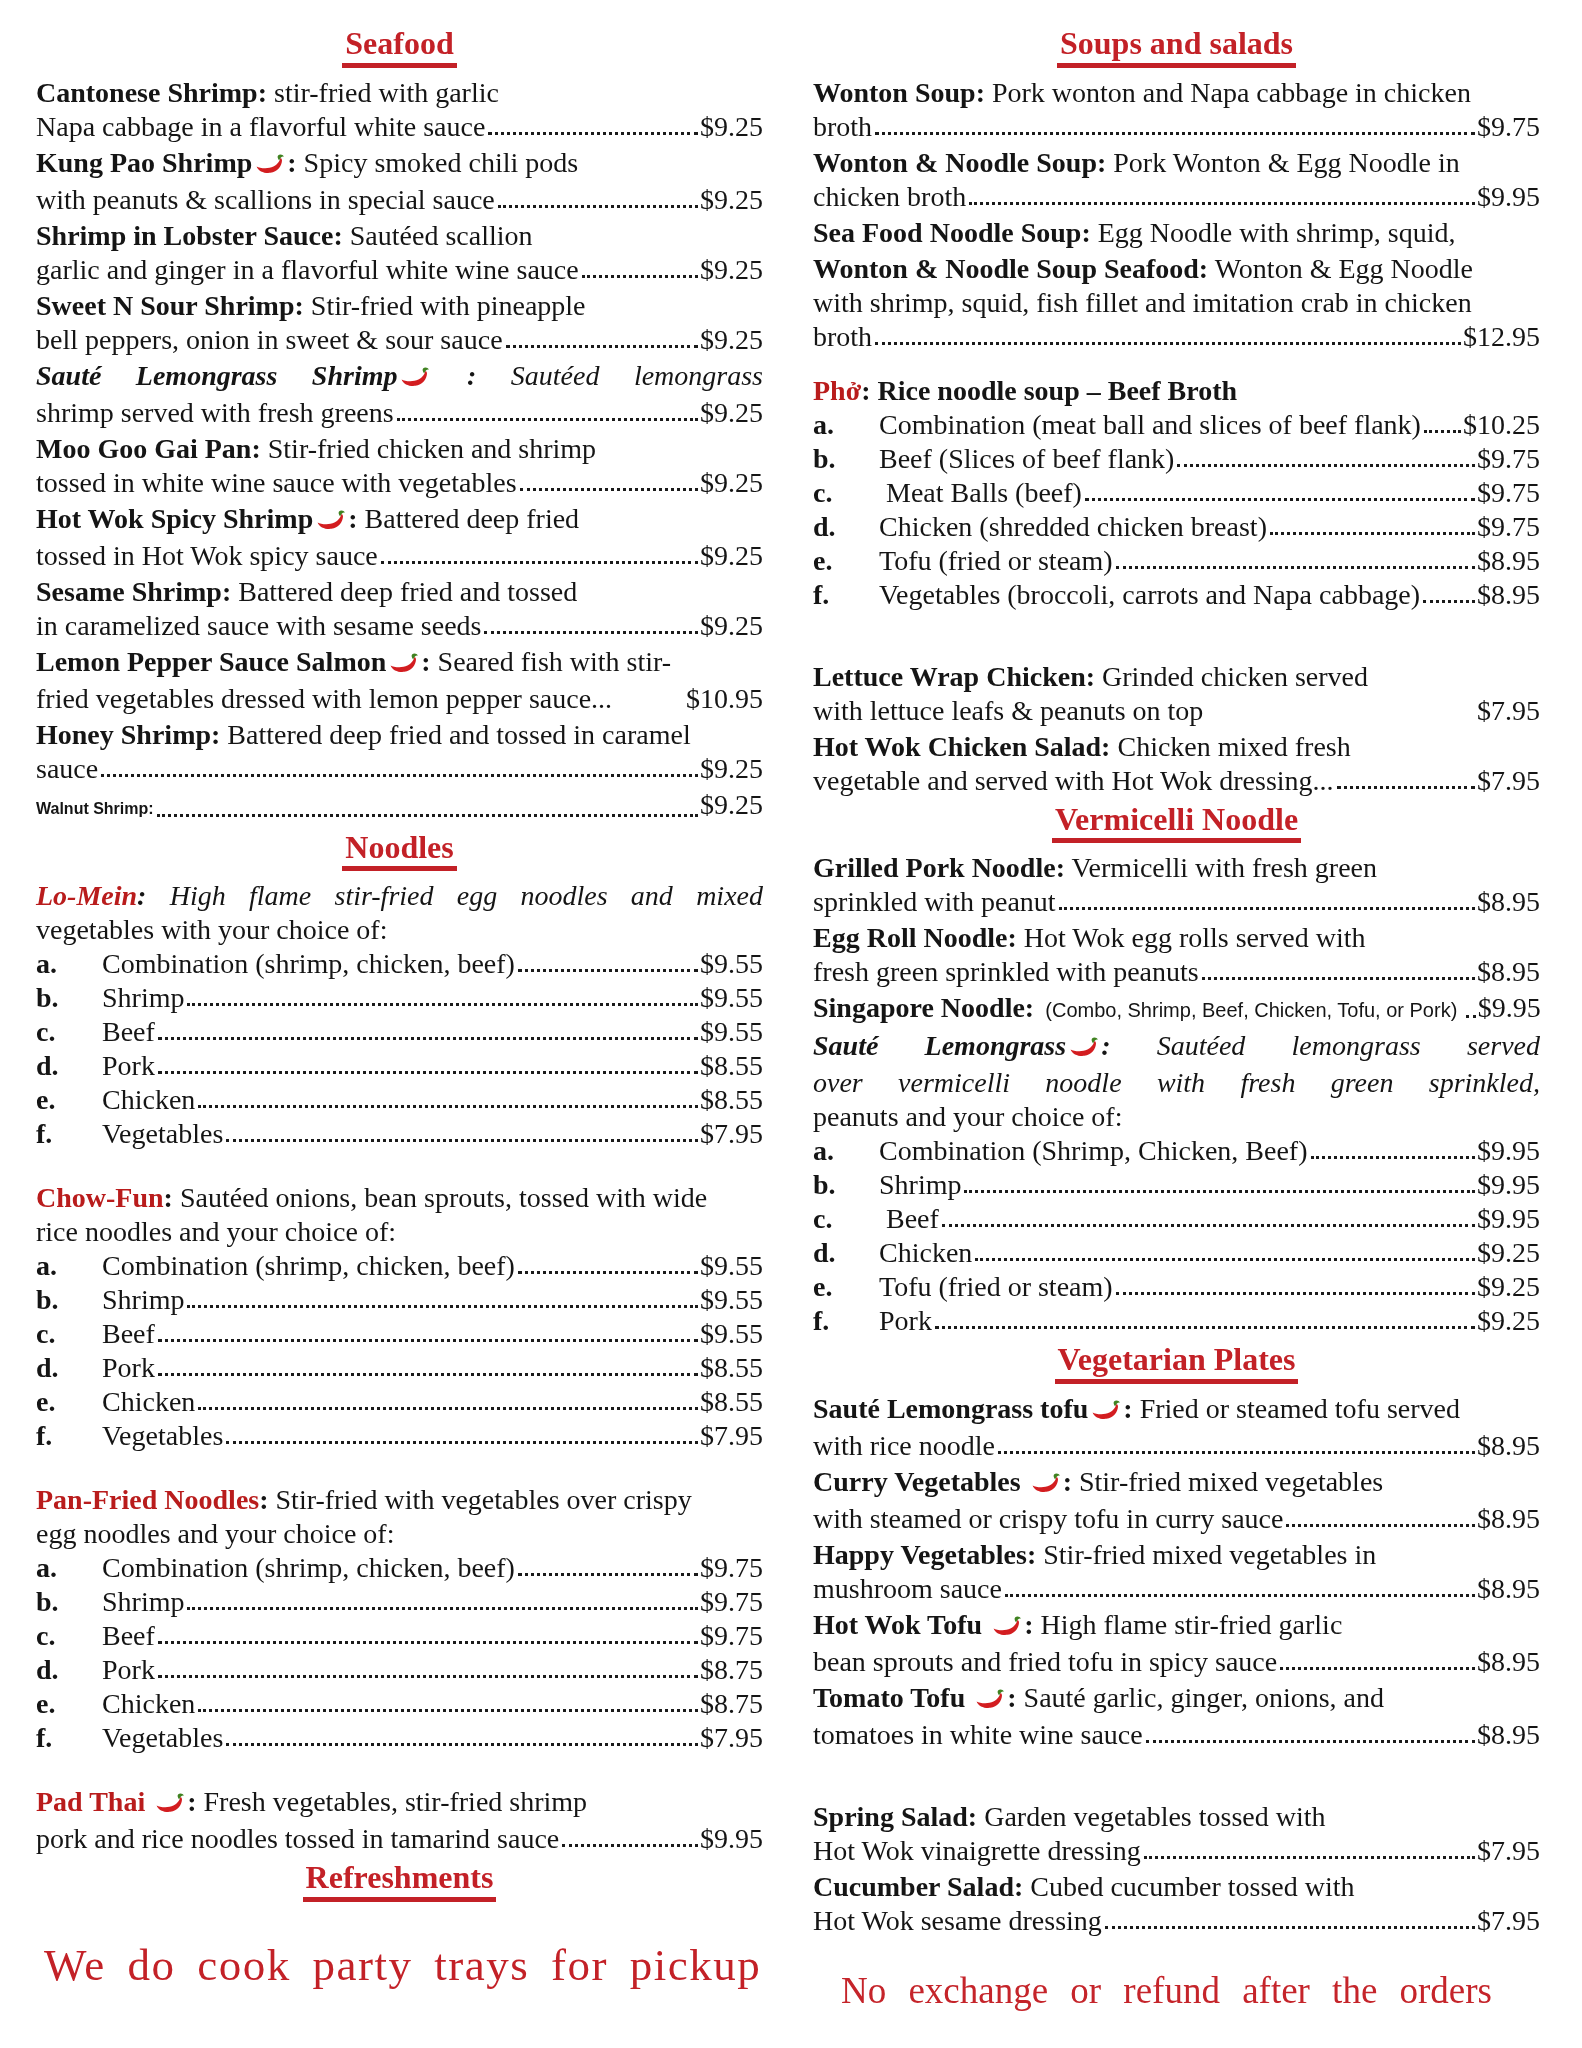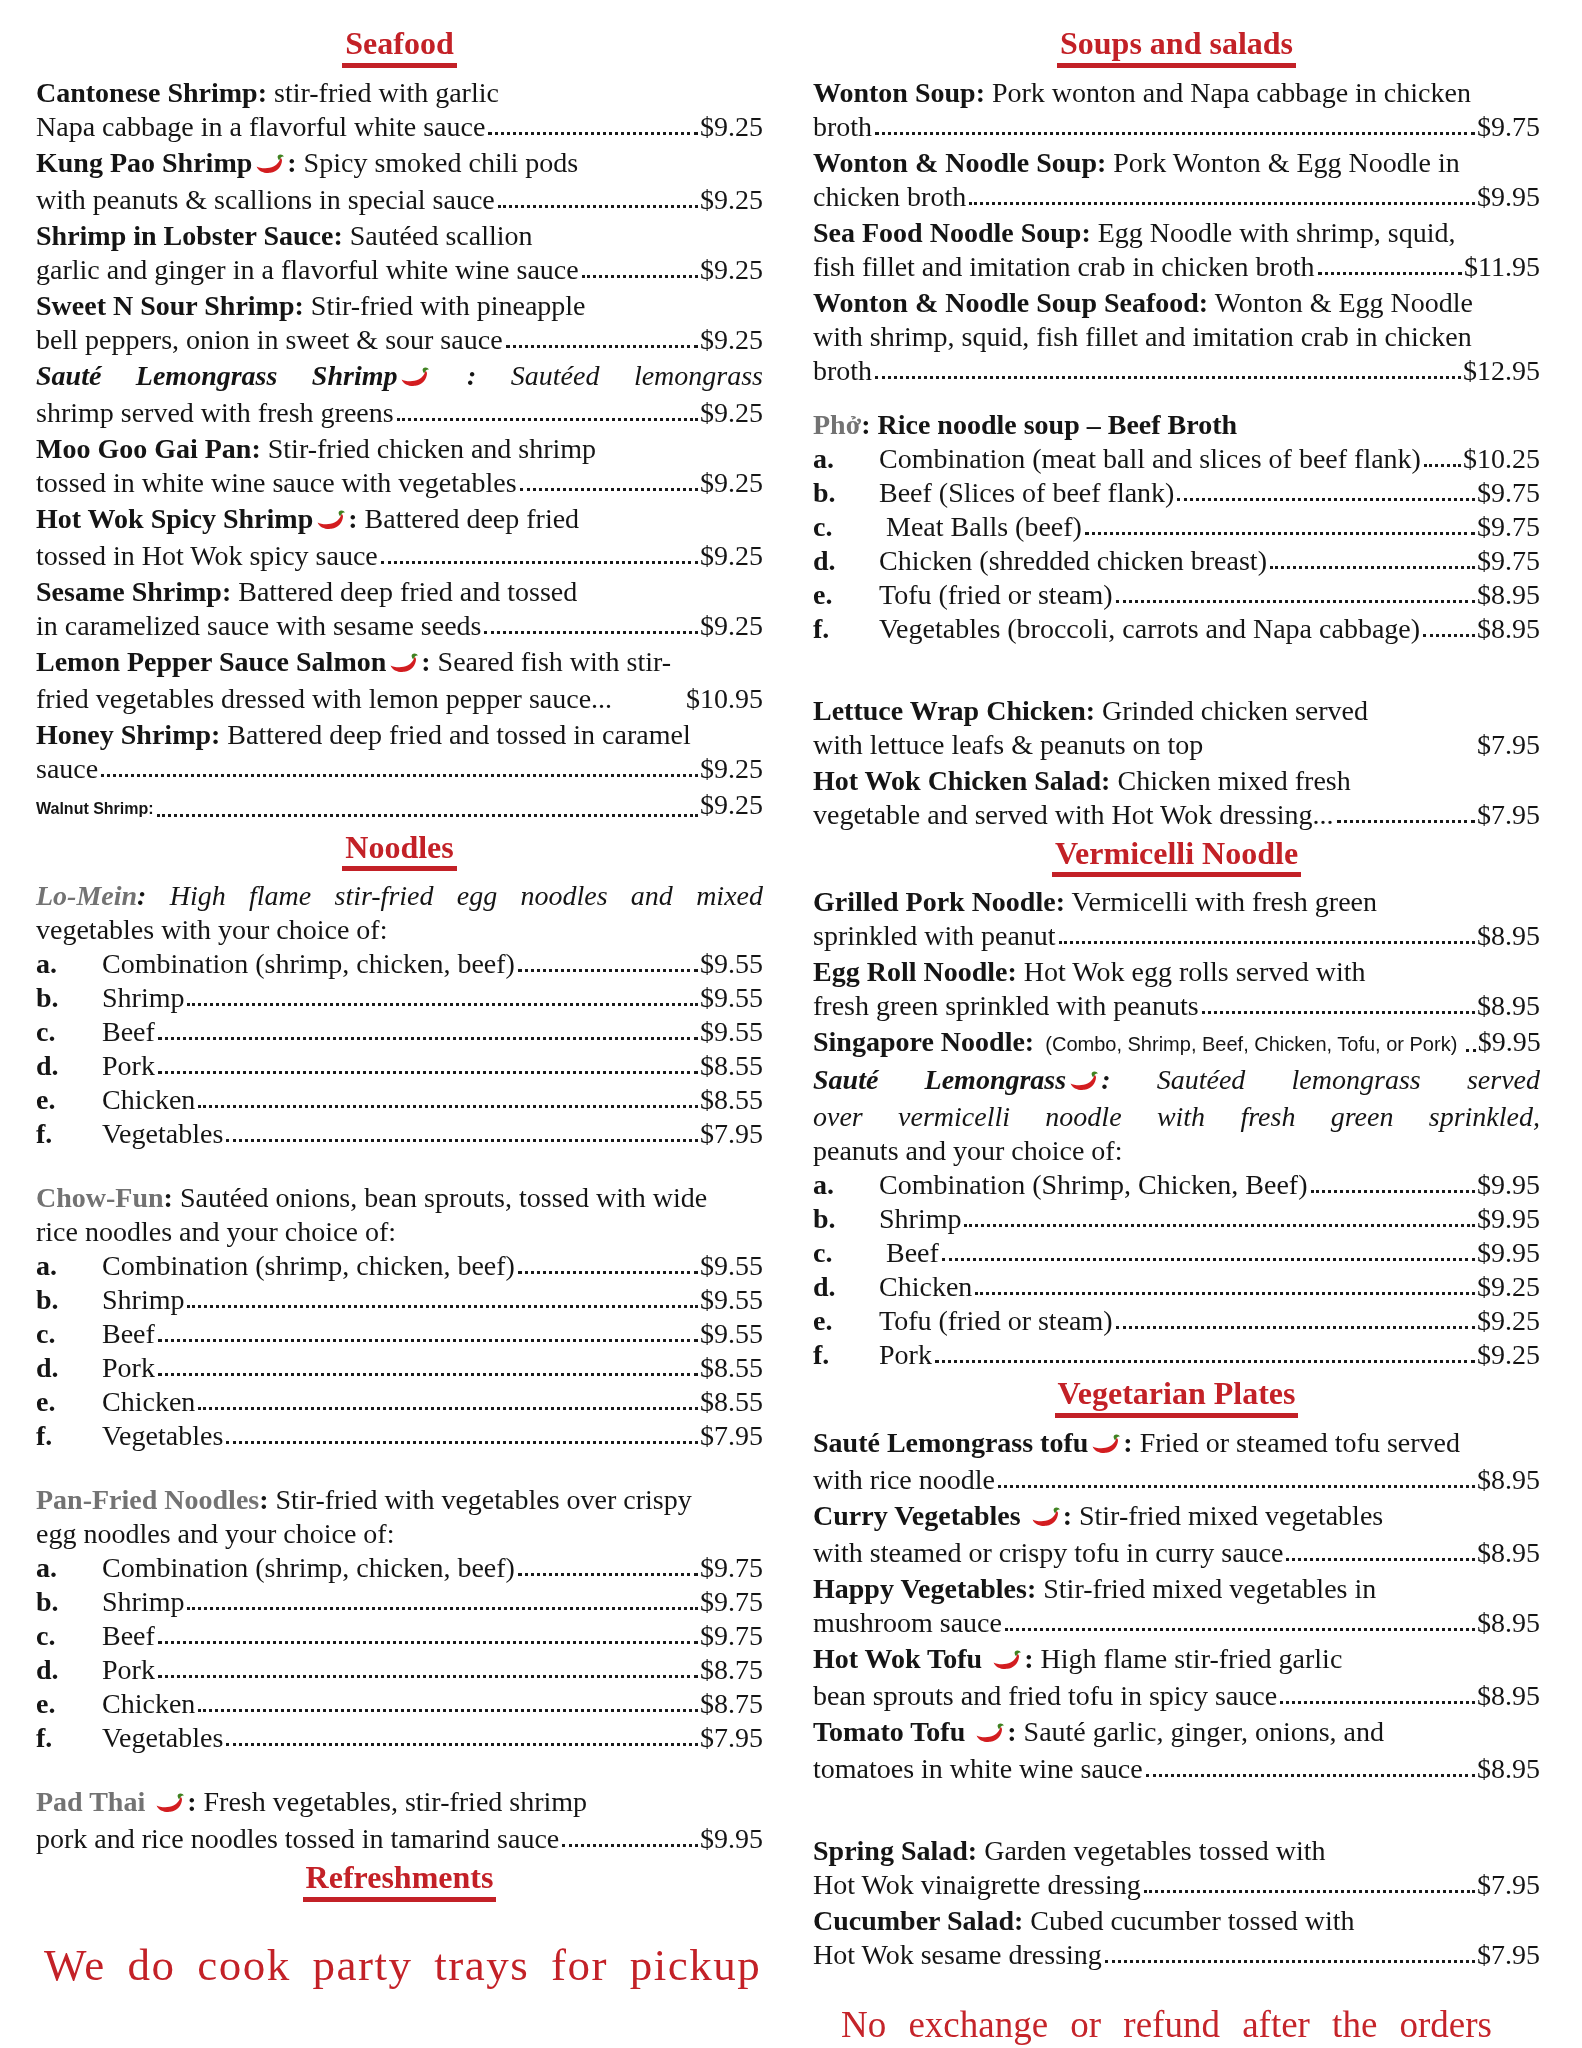--- a/index.html
+++ b/index.html
@@ -14,21 +14,21 @@
   .heading-text{
     display:inline-block;color:#c32127;font-weight:700;font-size:32px;line-height:1.08;
     border-bottom:5px solid #c32127;padding:0 3px 2px;
   }
   
   .line{display:flex;align-items:baseline;font-size:28px;line-height:34px;}
   .line .parts{white-space:pre;}
   .line.justify{display:block;text-align:justify;text-align-last:justify;font-style:italic;}
   .line.justify .parts{white-space:normal;}
   .b{font-weight:700;}
-  .rb{font-weight:700;color:#737373;}
+  .rb{font-weight:700;color:#b91c1c;}
   .sb{font-family:"Liberation Sans",sans-serif;font-weight:700;font-size:16px;}
   .sm{font-family:"Liberation Sans",sans-serif;font-size:20px;text-align:center;}
   .lbl{font-weight:700;flex:none;width:66px;}
   .leader{flex:1 1 auto;min-width:10px;align-self:flex-end;margin:0 2px 9px 3px;border-bottom:3.2px dotted #1a1a1a;}
   .fill{flex:1 1 auto;}
   .price{flex:none;text-align:right;}
   .chili{display:inline-block;vertical-align:-3px;margin:0 3px;}
   .item{margin-bottom:2px;}
   .gap{height:28px;}
   .gap.sm{height:18px;}
@@ -329,25 +329,20 @@
         <div class="line">
           <span class="parts"><span>chicken broth</span></span>
           <span class="leader"></span>
           <span class="price">$9.95</span>
         </div>
       </div>
       <div class="item">
         <div class="line">
           <span class="parts"><span class="b">Sea Food Noodle Soup:</span><span> Egg Noodle with shrimp, squid,</span></span>
         </div>
-        <div class="line">
-          <span class="parts"><span>fish fillet and imitation crab in chicken broth</span></span>
-          <span class="leader"></span>
-          <span class="price">$11.95</span>
-        </div>
       </div>
       <div class="item">
         <div class="line">
           <span class="parts"><span class="b">Wonton &amp; Noodle Soup Seafood:</span><span> Wonton &amp; Egg Noodle</span></span>
         </div>
         <div class="line">
           <span class="parts"><span>with shrimp, squid, fish fillet and imitation crab in chicken</span></span>
         </div>
         <div class="line">
           <span class="parts"><span>broth</span></span>

